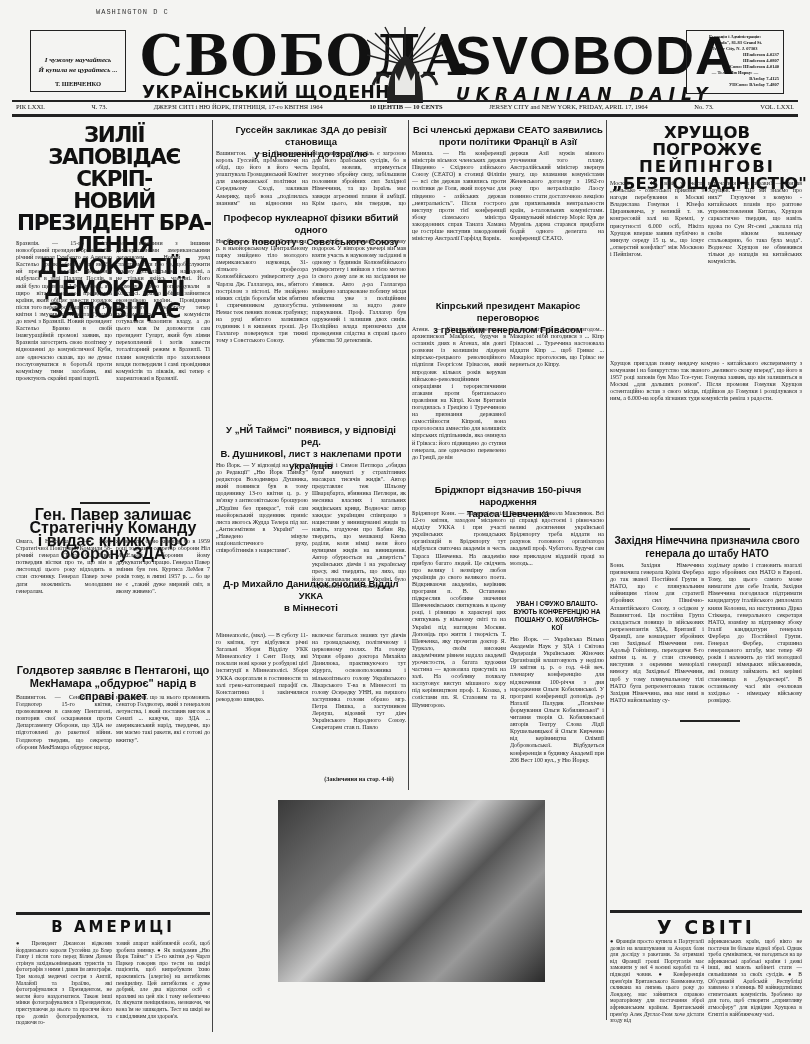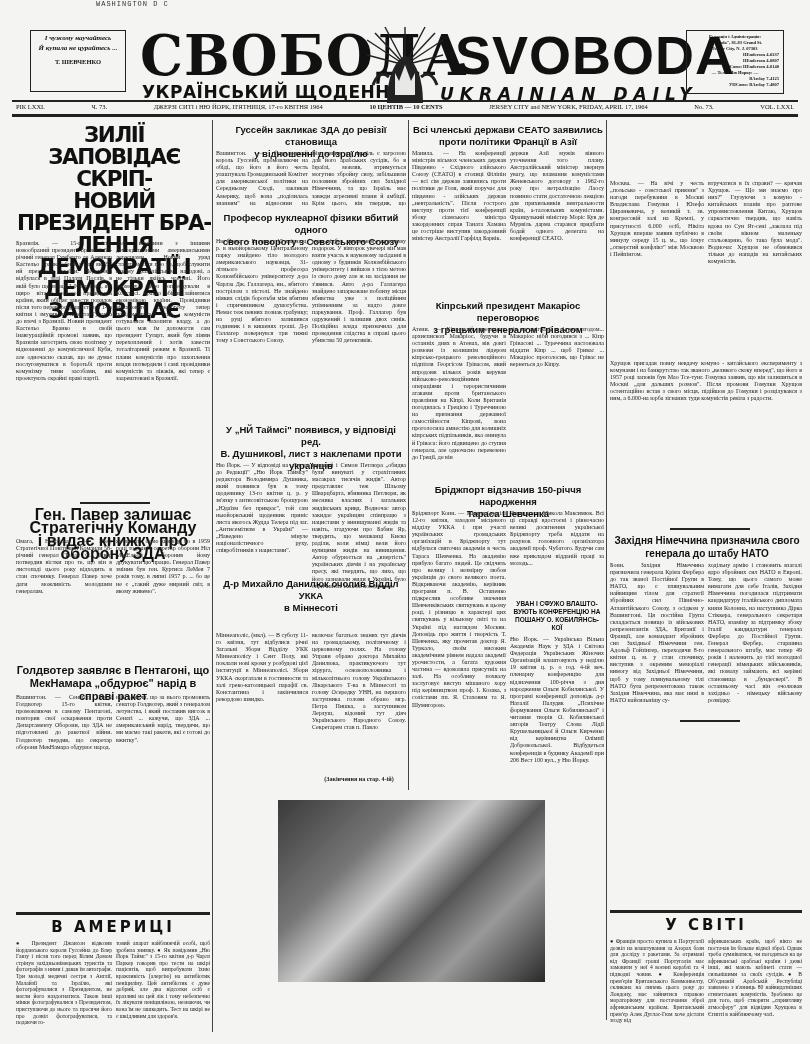--- a/index.html
+++ b/index.html
@@ -1,25 +1,25 @@
 <!DOCTYPE html>
 <html><head>
 <meta charset="utf-8">
 <style>
   * { box-sizing: border-box; margin: 0; padding: 0; }
   body { width: 810px; height: 1044px; background: #f4f4f2; font-family: "Liberation Serif", serif; color: #111; overflow: hidden; position: relative; }
   .page { position: absolute; left: 0; top: 0; width: 810px; height: 1044px; }
-  .stamp { position: absolute; left: 96px; top: 0; font-family: "Liberation Mono", monospace; font-size: 7px; letter-spacing: 1px; color: #333; }
-  .motto { position: absolute; left: 30px; top: 30px; width: 96px; height: 62px; border: 1.5px solid #222; text-align: center; font-size: 7px; font-style: italic; font-weight: bold; padding-top: 2px; line-height: 10px; }
+  .stamp { position: absolute; left: 96px; top: 8px; font-family: "Liberation Mono", monospace; font-size: 7px; letter-spacing: 1px; color: #333; }
+  .motto { position: absolute; left: 30px; top: 30px; width: 96px; height: 62px; border: 1.5px solid #222; text-align: center; font-size: 7px; font-style: italic; font-weight: bold; padding-top: 24px; line-height: 10px; }
   .motto .author { font-style: normal; margin-top: 4px; font-size: 6.5px; }
   .title-cyr { position: absolute; left: 140px; top: 28px; font-family: "DejaVu Serif", serif; font-weight: bold; font-size: 54px; letter-spacing: 1px; transform: scaleY(1.05); line-height: 54px; }
   .sub-cyr { position: absolute; left: 142px; top: 82px; font-family: "DejaVu Sans", sans-serif; font-weight: bold; font-size: 17px; letter-spacing: 0.5px; }
   .emblem { position: absolute; left: 365px; top: 25px; width: 80px; height: 78px; }
   .title-lat { position: absolute; left: 455px; top: 28px; font-family: Liberation Sans, sans-serif; font-weight: bold; font-size: 54px; line-height: 54px; letter-spacing: 1px; }
-  .sub-lat { position: absolute; left: 440px; top: 84px; font-family: "DejaVu Sans", sans-serif; font-weight: bold; font-style: italic; font-size: 17px; letter-spacing: 6px; }
+  .sub-lat { position: absolute; left: 456px; top: 84px; font-family: "DejaVu Sans", sans-serif; font-weight: bold; font-style: italic; font-size: 17px; letter-spacing: 6px; }
   .infobox { position: absolute; left: 686px; top: 30px; width: 98px; height: 64px; border: 1.5px solid #222; font-size: 4.5px; font-weight: bold; line-height: 6px; padding: 3px 4px; text-align: right; }
   .infobox .c { text-align: center; }
   .rule-thick { position: absolute; left: 12px; width: 786px; background: #222; }
   .dateline { position: absolute; left: 12px; top: 103px; width: 786px; height: 11px; font-size: 6.5px; display: flex; justify-content: space-between; padding: 0 4px; }
   .col-rule { position: absolute; width: 1px; background: #444; }
   .hl { position: absolute; text-align: center; font-family: "Liberation Sans", sans-serif; font-weight: bold; transform-origin: top left; }
   .txt { position: absolute; font-size: 6px; line-height: 7.1px; text-align: justify; color: #222; overflow: hidden; }
   .sep { position: absolute; height: 2px; background: #222; }
   .photo { position: absolute; left: 278px; top: 800px; width: 267px; height: 182px; background: linear-gradient(135deg,#3a3a3a,#777 30%,#ccc 45%,#555 60%,#999 75%,#2a2a2a); }
   .caption { position: absolute; left: 278px; top: 984px; width: 267px; font-size: 5.6px; line-height: 7px; font-weight: bold; text-align: center; }
@@ -170,20 +170,25 @@
     <div>ВУЮТЬ КОНФЕРЕНЦІЮ НА</div>
     <div>ПОШАНУ О. КОБИЛЯНСЬ-</div>
     <div>КОЇ</div>
   </div>
   <div class="txt" style="left:510px;top:636px;width:94px;height:152px;">Ню Йорк. — Українська Вільна Академія Наук у ЗДА і Світова Федерація Українських Жіночих Організацій влаштовують у неділю 19 квітня ц. р. о год. 4-ій веч. пленарну конференцію для відзначення 100-річчя з дня народження Ольги Кобилянської. У програмі конференції доповідь д-р Наталії Палудяк „Психічне формування Ольги Кобилянської" і читання творів О. Кобилянської авторів Театру Слова Лідії Крушельницької й Ольги Кирченко від керівництва Олімпії Добровольської. Відбудеться конференція в будинку Академії при 206 Вест 100 вул., у Ню Йорку.</div>
 
   <div class="hl" style="left:278px;top:790px;width:267px;font-size:7.5px;font-family:'Liberation Serif',serif;"></div>
   <div class="photo"></div>
   <div class="caption"></div>
 
+  <div class="hl" style="left:612px;top:124px;width:190px;font-size:16.5px;line-height:17px;font-family:'DejaVu Sans',sans-serif;letter-spacing:0px;">
+    <div>ХРУЩОВ ПОГРОЖУЄ</div>
+    <div style="letter-spacing:2px">ПЕЙПІНГОВІ</div>
+    <div>„БЕЗПОЩАДНІСТЮ"</div>
+  </div>
   <div class="txt" style="left:610px;top:180px;width:94px;height:300px;">Москва. — На вічі у честь „польсько - совєтської приязни" з нагоди перебування в Москві Владислава Гомулки і Юзефа Циранкевича, у великій т. зв. конгресовій залі на Кремлі, у присутності 6.000 осіб, Нікіта Хрущов вперше заявив публічно в минулу середу 15 ц. м., що існує „отверстий конфлікт" між Москвою і Пейпінгом.</div>
   <div class="txt" style="left:708px;top:180px;width:94px;height:300px;">втручатися в їх справи? — кричав Хрущов. — Що ми знаємо про них?" Глузуючи з комуно - китайських планів про раптове упромисловлення Китаю, Хрущов саркастично твердив, що навіть вдова по Сун Ят-сені „заклала під своїм вікном маленьку стальоварню, бо така була мода". Водночас Хрущов не обмежився тільки до нападів на китайських комуністів.</div>
   <div class="txt" style="left:610px;top:360px;width:192px;height:120px;">Хрущов пригадав повну невдачу комуно - китайського експерименту з комунами і на банкрутство так званого „великого скоку вперед", що його в 1957 році заповів був Мао Тсе-тунг. Гомулка заявив, що він залишиться в Москві „для дальших розмов". Після промови Гомулки Хрущов остентаційно встав з свого місця, підійшов до Гомулки і розцілувався з ним, а 6.000-на юрба зігнаних туди комуністів ревіла з радости.</div>
   <div class="sep" style="left:670px;top:528px;width:80px;"></div>
 
   <div class="hl" style="left:612px;top:534px;width:190px;font-size:10px;line-height:13px;">
     <div>Західня Німеччина призначила свого</div>
     <div>генерала до штабу НАТО</div>
   </div>
   <div class="txt" style="left:610px;top:562px;width:94px;height:156px;">Бонн. Західня Німеччина призначила генерала Крista Фербера до так званої Постійної Групи в НАТО, що є плянувальним найвищим тілом для стратегії збройних сил Північно-Атлантійського Союзу, з осідком у Вашингтоні. Ця постійна Група складається повищо із військових репрезентантів ЗДА, Британії і Франції, але командант збройних сил Західньої Німеччини ген. Адольф Гойзінгер, переходячи 8-го квітня ц. м. у стан спочинку, виступив з окремим меморіалі вимогу від Західньої Німеччини, щоб у тому плянувальному тілі НАТО була репрезентована також Західня Німеччина, яка має нині в НАТО найсильнішу су-</div>
@@ -191,16 +196,16 @@
   <div class="sep" style="left:680px;top:720px;width:60px;"></div>
 
   <div class="hl" style="left:612px;top:728px;width:190px;font-size:10px;line-height:13px;">
     <div></div>
     <div></div>
   </div>
   <div class="txt" style="left:610px;top:756px;width:94px;height:150px;"></div>
   <div class="txt" style="left:708px;top:756px;width:94px;height:150px;"></div>
 
   <div class="rule-thick" style="left:610px;width:192px;top:910px;height:3px;"></div>
-  <div class="section-hl" style="left:610px;top:916px;width:192px;font-size:15px;">У СВІТІ</div>
+  <div class="section-hl" style="left:610px;top:916px;width:192px;font-size:19px;">У СВІТІ</div>
   <div class="txt" style="left:610px;top:938px;width:94px;height:92px;font-size:5.6px;line-height:6.6px;">● Франція просто купила в Португалії дозвіл на влаштування за Азорах бази для досліду з ракетами. За отримані від Франції гроші Португалія має замовити у неї 4 воєнні кораблі та 4 підводні човни. ● Конференція прем'єрів Британського Коммонвелту, скликана на липень цього року до Лондону, має зайнятися справою мораторіюму для постачання зброї африканським країнам. Британський прем'єр Алек Дуглас-Гюм хоче дістати згоду від</div>
   <div class="txt" style="left:708px;top:938px;width:94px;height:92px;font-size:5.6px;line-height:6.6px;">африканських країн, щоб вікто не постачав їм більше відної зброї. Однак треба сумніватися, чи погодяться на це африканські арабські країни і деякі інші, які мають кабінеті стати — сильнішими за своїх сусідів. ● В Об'єднаній Арабській Республіці заявлено з в'язниць 80 найвидатніших єгипетських комуністів. Зроблено це для того, щоб створити „сприятливу атмосферу" для відвідин Хрущова в Єгипті в найближчому часі.</div>
 </div>
 
 </body></html>

